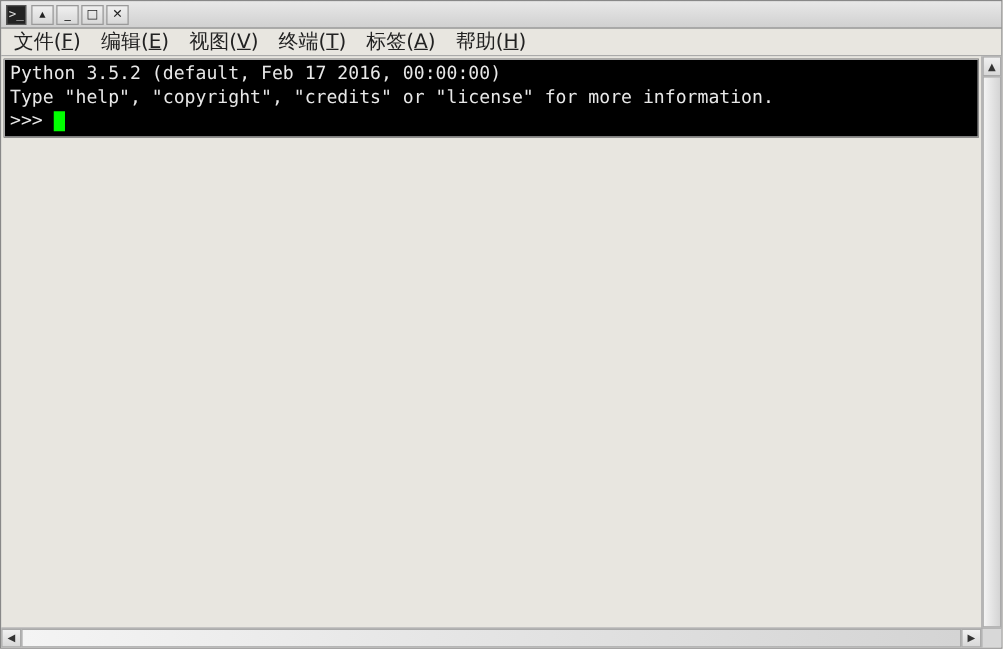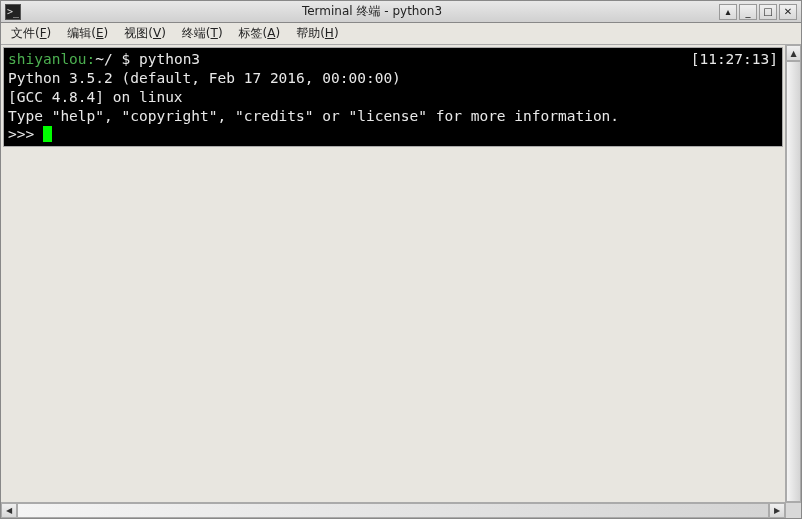--- a/index.html
+++ b/index.html
@@ -67,21 +67,21 @@
       color: #222;
       cursor: pointer;
     }
     .menubar {
       background: #e8e6e0;
       height: 22px;
       display: flex;
       align-items: center;
       padding: 0 4px;
       border-bottom: 1px solid #aaa;
-      font-size: 12px;
+      font-size: 16px;
       gap: 4px;
     }
     .menu-item {
       padding: 2px 6px;
       cursor: pointer;
       color: #222;
     }
     .menu-item .underline {
       text-decoration: underline;
     }
@@ -197,47 +197,41 @@
     }
   </style>
 </head>
 <body>
 
 <div class="window">
   <div class="titlebar">
     <div class="titlebar-icon">
         <span>&gt;_</span>
       </div>
-    <div class="titlebar-title">Terminal 终端 - python3</div>
     <div class="titlebar-buttons">
       <div class="titlebar-btn">▴</div>
       <div class="titlebar-btn">_</div>
       <div class="titlebar-btn">□</div>
       <div class="titlebar-btn">✕</div>
     </div>
   </div>
 
   <div class="menubar">
     <div class="menu-item"><span>文件</span>(<span class="underline">F</span>)</div>
     <div class="menu-item"><span>编辑</span>(<span class="underline">E</span>)</div>
     <div class="menu-item"><span>视图</span>(<span class="underline">V</span>)</div>
     <div class="menu-item"><span>终端</span>(<span class="underline">T</span>)</div>
     <div class="menu-item"><span>标签</span>(<span class="underline">A</span>)</div>
     <div class="menu-item"><span>帮助</span>(<span class="underline">H</span>)</div>
   </div>
 
   <div class="terminal-container">
     <div class="terminal-wrap">
       <div class="terminal-body">
-        <div class="top-row">
-          <span class="term-line"><span class="prompt-user">shiyanlou:</span><span>~/</span><span> $ </span><span class="prompt-command">python3</span></span>
-          <span class="clock">[11:27:13]</span>
-        </div>
         <span class="term-line">Python 3.5.2 (default, Feb 17 2016, 00:00:00)</span>
-        <span class="term-line">[GCC 4.8.4] on linux</span>
         <span class="term-line">Type "help", "copyright", "credits" or "license" for more information.</span>
         <span class="term-line"><span>&gt;&gt;&gt; </span><span class="cursor"></span></span>
       </div>
     </div>
 
     <div class="scrollbar-right">
       <div class="scrollbar-arrow">▲</div>
       <div class="scrollbar-track">
         <div class="scrollbar-thumb"></div>
       </div>

